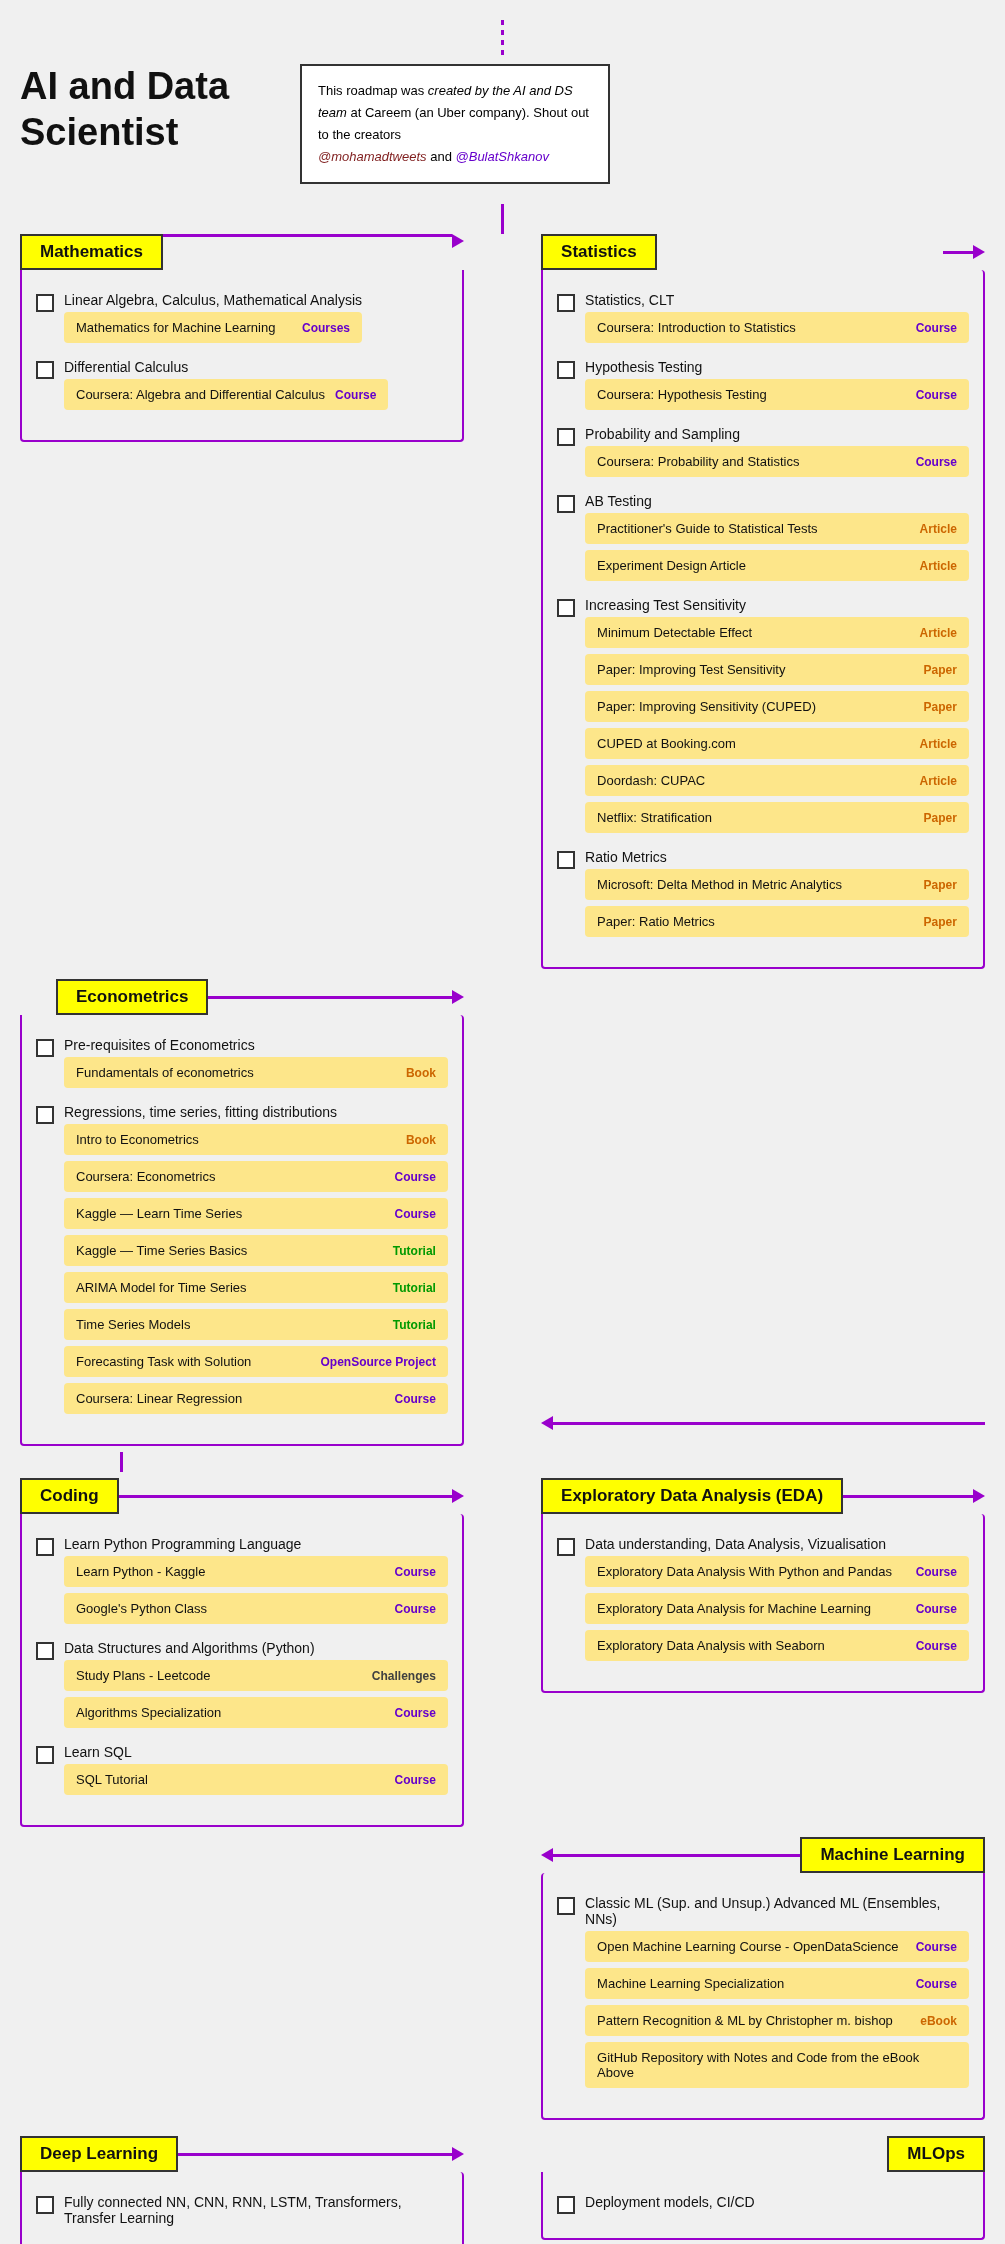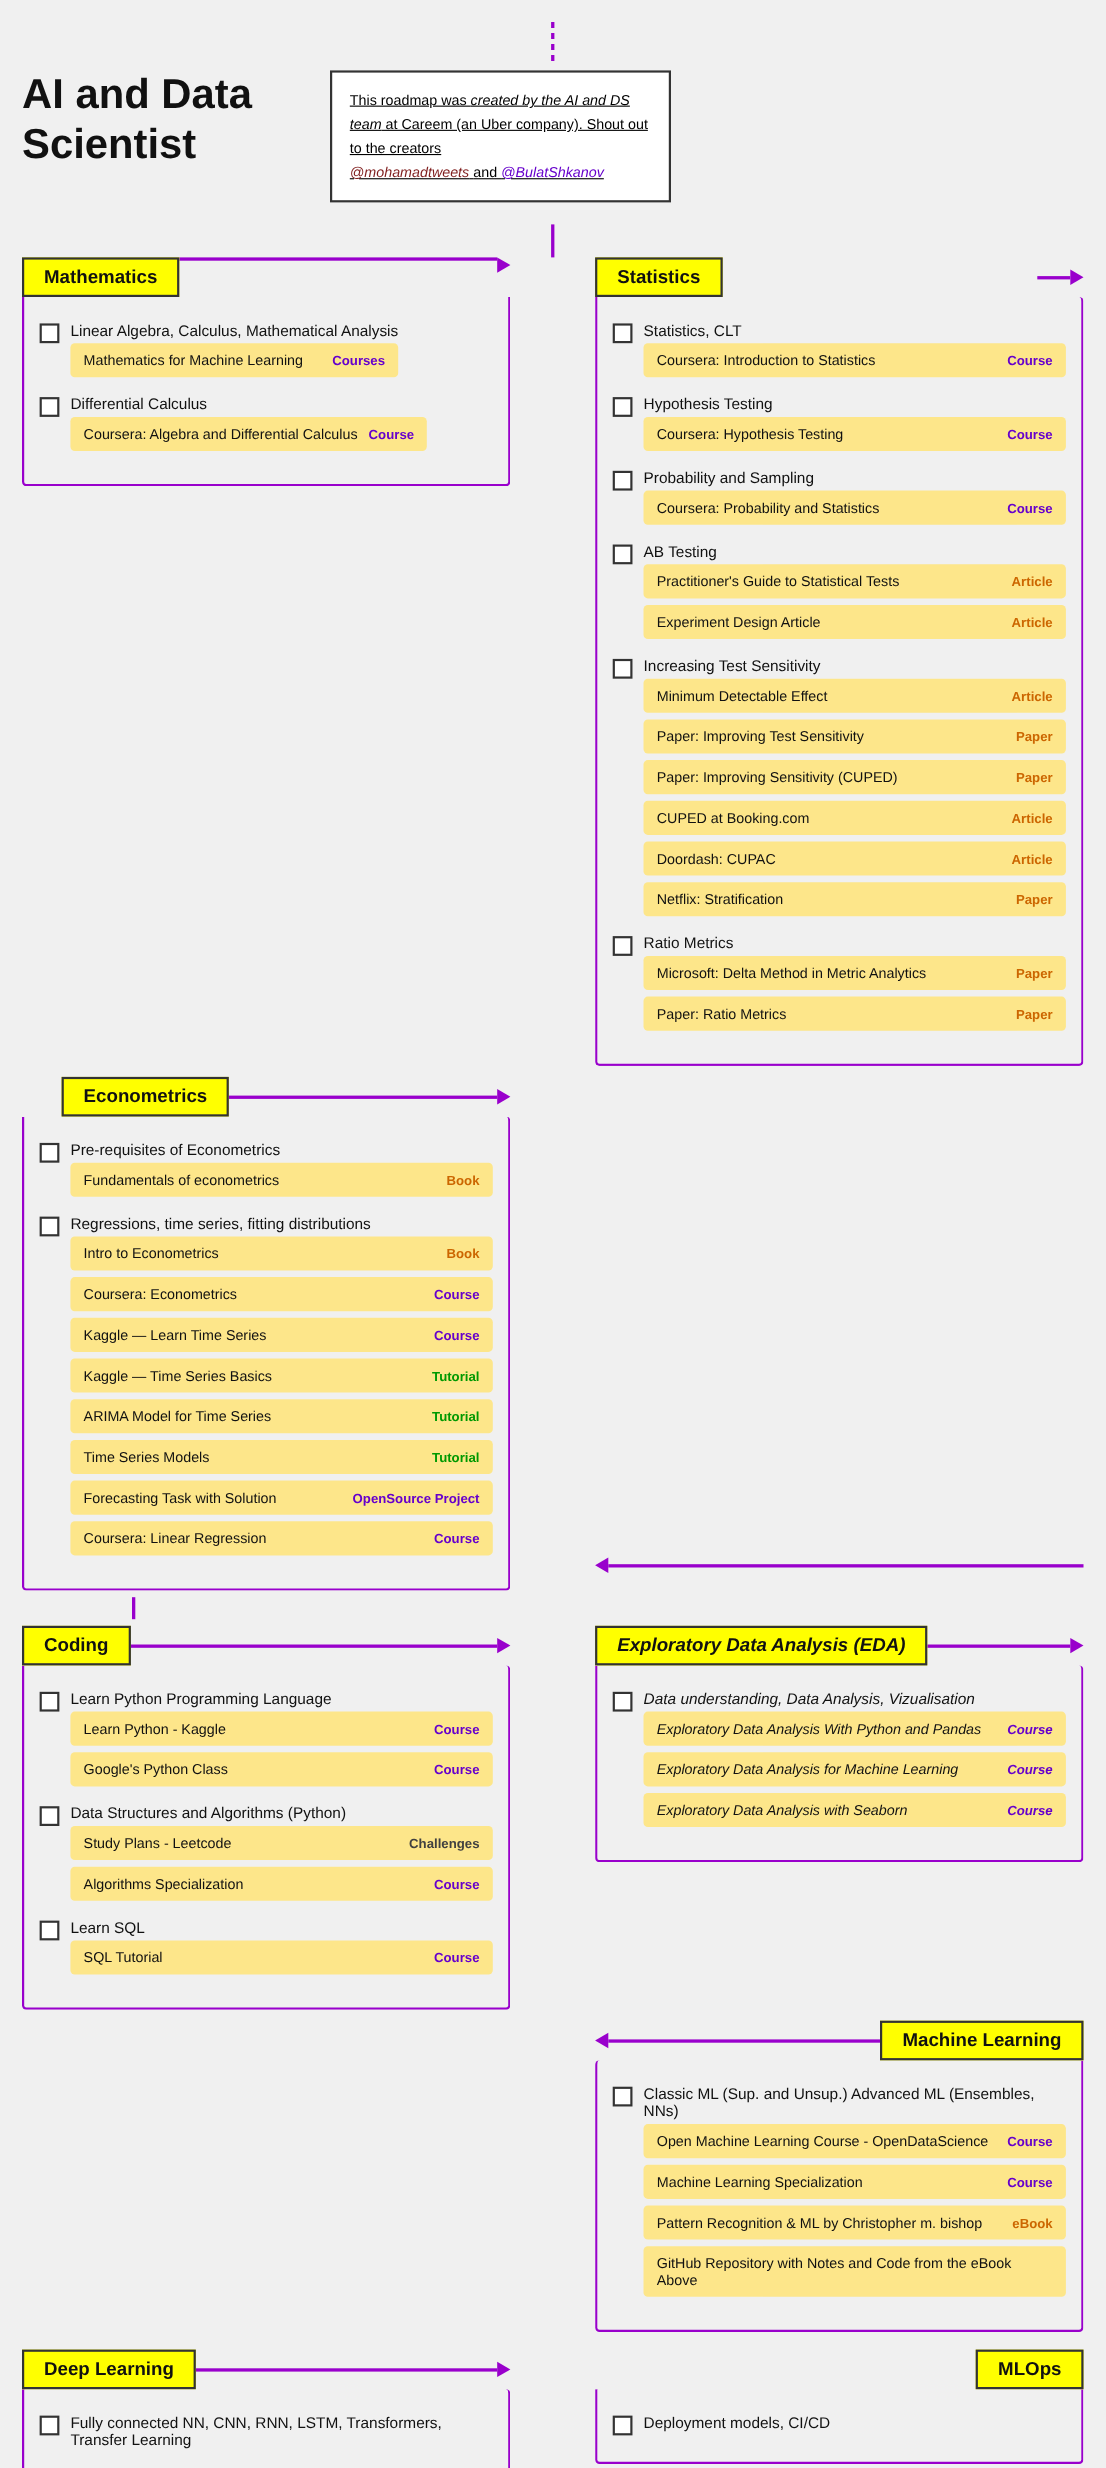--- a/index.html
+++ b/index.html
@@ -141,21 +141,21 @@
 
   <div style="display:flex; justify-content:center; margin-bottom:4px;">
     <div class="dot-v" style="height:40px;"></div>
   </div>
 
   <div style="display:flex; align-items:flex-start; margin-bottom:20px;">
     <div style="width:220px;">
       <div style="font-size:38px; font-weight:bold; color:#111; line-height:1.2;">AI and Data Scientist</div>
     </div>
     <div style="margin-left:60px; margin-top:0;">
-      <div style="border:2px solid #333; background:white; padding:14px 16px; width:310px; font-size:13px; line-height:1.7;text-decoration:underline;">
+      <div style="border:2px solid #333; background:white; padding:14px 16px; width:310px; font-size:13px; line-height:1.7;">
         <span>This roadmap was </span><span style="font-style:italic;">created by the AI and DS team</span><span> at Careem (an Uber company). Shout out to the creators </span><br>
         <span style="color:#7f1d1d; font-style:italic;">@mohamadtweets</span>
         <span> and </span>
         <span style="color:#6600cc; font-style:italic;">@BulatShkanov</span>
       </div>
     </div>
   </div>
 
   <div style="display:flex; justify-content:center; margin-bottom:0;">
     <div class="v-line" style="height:30px;"></div>
@@ -421,21 +421,21 @@
               <span class="resource-name">SQL Tutorial</span>
               <span class="resource-type type-course">Course</span>
             </div>
           </div>
         </div>
       </div>
     </div>
 
     <div style="width:8%;"></div>
 
-    <div style="width:46%;font-style:italic;">
+    <div style="width:46%;">
       <div style="display:flex; align-items:center; margin-bottom:0;">
         <div class="section-label">Exploratory Data Analysis (EDA)</div>
         <div class="h-line" style="flex:1;"></div>
         <div class="arr-r"></div>
       </div>
       <div class="section-box-stats" style="margin-top:0; border-top:none; border-top-left-radius:0;">
         <div class="item-row">
           <div class="checkbox"></div>
           <div style="flex:1;">
             <div class="item-text">Data understanding, Data Analysis, Vizualisation</div>

